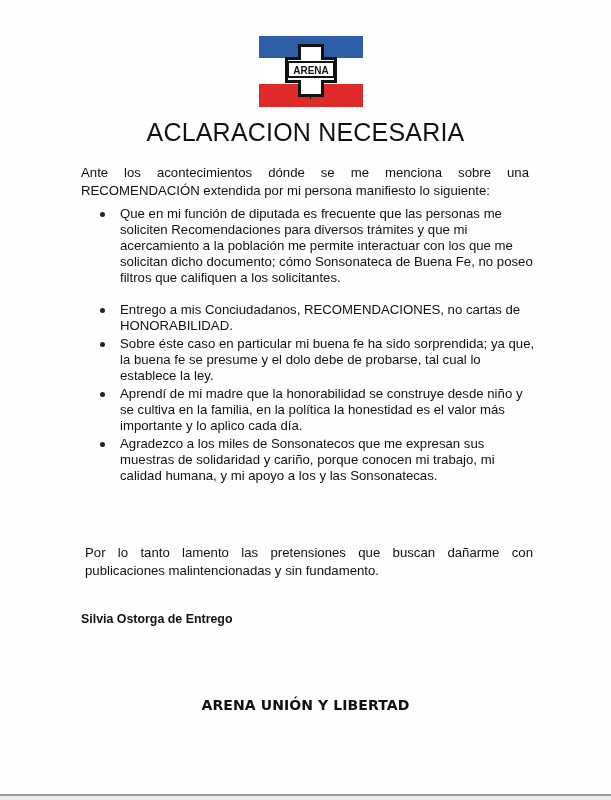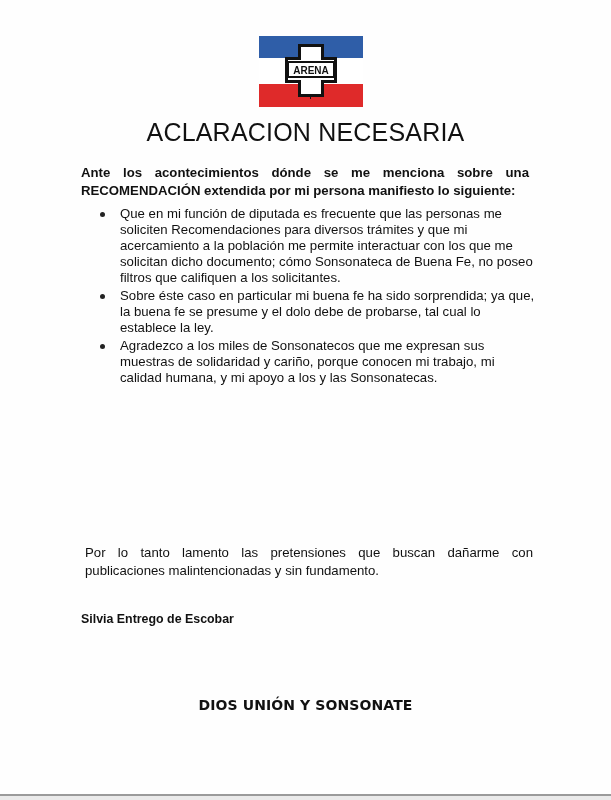--- a/index.html
+++ b/index.html
@@ -2,21 +2,21 @@
 <html><head>
 <meta charset="utf-8">
 <style>
   html, body { margin:0; padding:0; }
   body { width:611px; height:800px; background:#fefefe; position:relative; overflow:hidden;
          font-family:"Liberation Sans", sans-serif; color:#111; }
   .logo { position:absolute; left:259px; top:36px; width:104px; height:54px; }
   .title { position:absolute; left:0; width:611px; top:118px; text-align:center;
            font-size:25px; letter-spacing:0.2px; color:#111; }
   .intro { position:absolute; left:81px; width:448px; top:164px; font-size:13.2px; line-height:18px;
-           text-align:justify;font-weight:bold; }
+           text-align:justify; }
   .bullets { position:absolute; left:81px; width:456px; top:206px; margin:0; padding:0; list-style:none;
              font-size:13.2px; line-height:16px; }
   .bullets li { position:relative; padding-left:24px; margin-bottom:2px; }
   .bullets li .bullet { position:absolute; left:0; top:6px; width:5px; height:5px; border-radius:50%; background:#222; }
   .closing { position:absolute; left:85px; width:448px; top:544px; font-size:13.2px; line-height:18px;
              text-align:justify; }
   .sig { position:absolute; left:81px; top:611px; font-size:12.4px; line-height:17px; font-weight:bold; }
   .motto { position:absolute; left:0; width:611px; top:697px; text-align:center; font-size:14px; font-weight:bold;
            font-family:"DejaVu Sans", sans-serif; letter-spacing:0.1px; }
   .bottombar { position:absolute; left:0; width:611px; top:794px; height:2px; background:#9a9a9a; }
@@ -38,36 +38,44 @@
     <text x="52" y="37.5" text-anchor="middle" font-family="Liberation Sans, sans-serif" font-size="10" font-weight="bold" fill="#111">ARENA</text>
     <rect x="51" y="58" width="1" height="5" fill="#111"></rect>
   </svg>
 </div>
 
 <div class="title">ACLARACION NECESARIA</div>
 
 <div class="intro">Ante los acontecimientos dónde se me menciona sobre una RECOMENDACIÓN extendida por mi persona manifiesto lo siguiente:</div>
 
 <ul class="bullets">
-  <li style="margin-bottom:2px">
+  <li style="margin-bottom:16px">
     <span class="bullet" style="left:19px"></span>
     <span style="display:block;padding-left:15px">Que en mi función de diputada es frecuente que las personas me soliciten Recomendaciones para diversos trámites y  que  mi acercamiento a la población me permite interactuar con los que me solicitan dicho documento; cómo Sonsonateca de Buena Fe, no poseo filtros que califiquen a los solicitantes.</span>
   </li>
   <li>
     <span class="bullet" style="left:19px"></span>
+    <span style="display:block;padding-left:15px">Entrego a mis Conciudadanos, RECOMENDACIONES, no cartas de HONORABILIDAD.</span>
+  </li>
+  <li>
+    <span class="bullet" style="left:19px"></span>
     <span style="display:block;padding-left:15px">Sobre éste caso en particular mi buena fe ha sido sorprendida;  ya que, la buena fe se presume y el dolo debe de probarse, tal cual lo establece la ley.</span>
+  </li>
+  <li>
+    <span class="bullet" style="left:19px"></span>
+    <span style="display:block;padding-left:15px">Aprendí de mi madre que la honorabilidad se construye desde niño y se cultiva en la familia,  en la política la honestidad es el valor más importante y  lo aplico cada día.</span>
   </li>
   <li>
     <span class="bullet" style="left:19px"></span>
     <span style="display:block;padding-left:15px">Agradezco a los miles de Sonsonatecos que me expresan sus muestras de solidaridad y cariño, porque conocen mi trabajo, mi calidad humana, y mi apoyo a los  y las Sonsonatecas.</span>
   </li>
 </ul>
 
 <div class="closing">Por lo tanto lamento las pretensiones que buscan dañarme con publicaciones malintencionadas y sin fundamento.</div>
 
 <div class="sig">
-  <div>Silvia Entrego de Escobar</div>
+  <div>Silvia Ostorga de Entrego</div>
 </div>
 
-<div class="motto">DIOS UNIÓN Y SONSONATE</div>
+<div class="motto">ARENA UNIÓN Y LIBERTAD</div>
 
 <div class="bottombar"></div>
 <div class="bottombar2"></div>
 
 </body></html>

